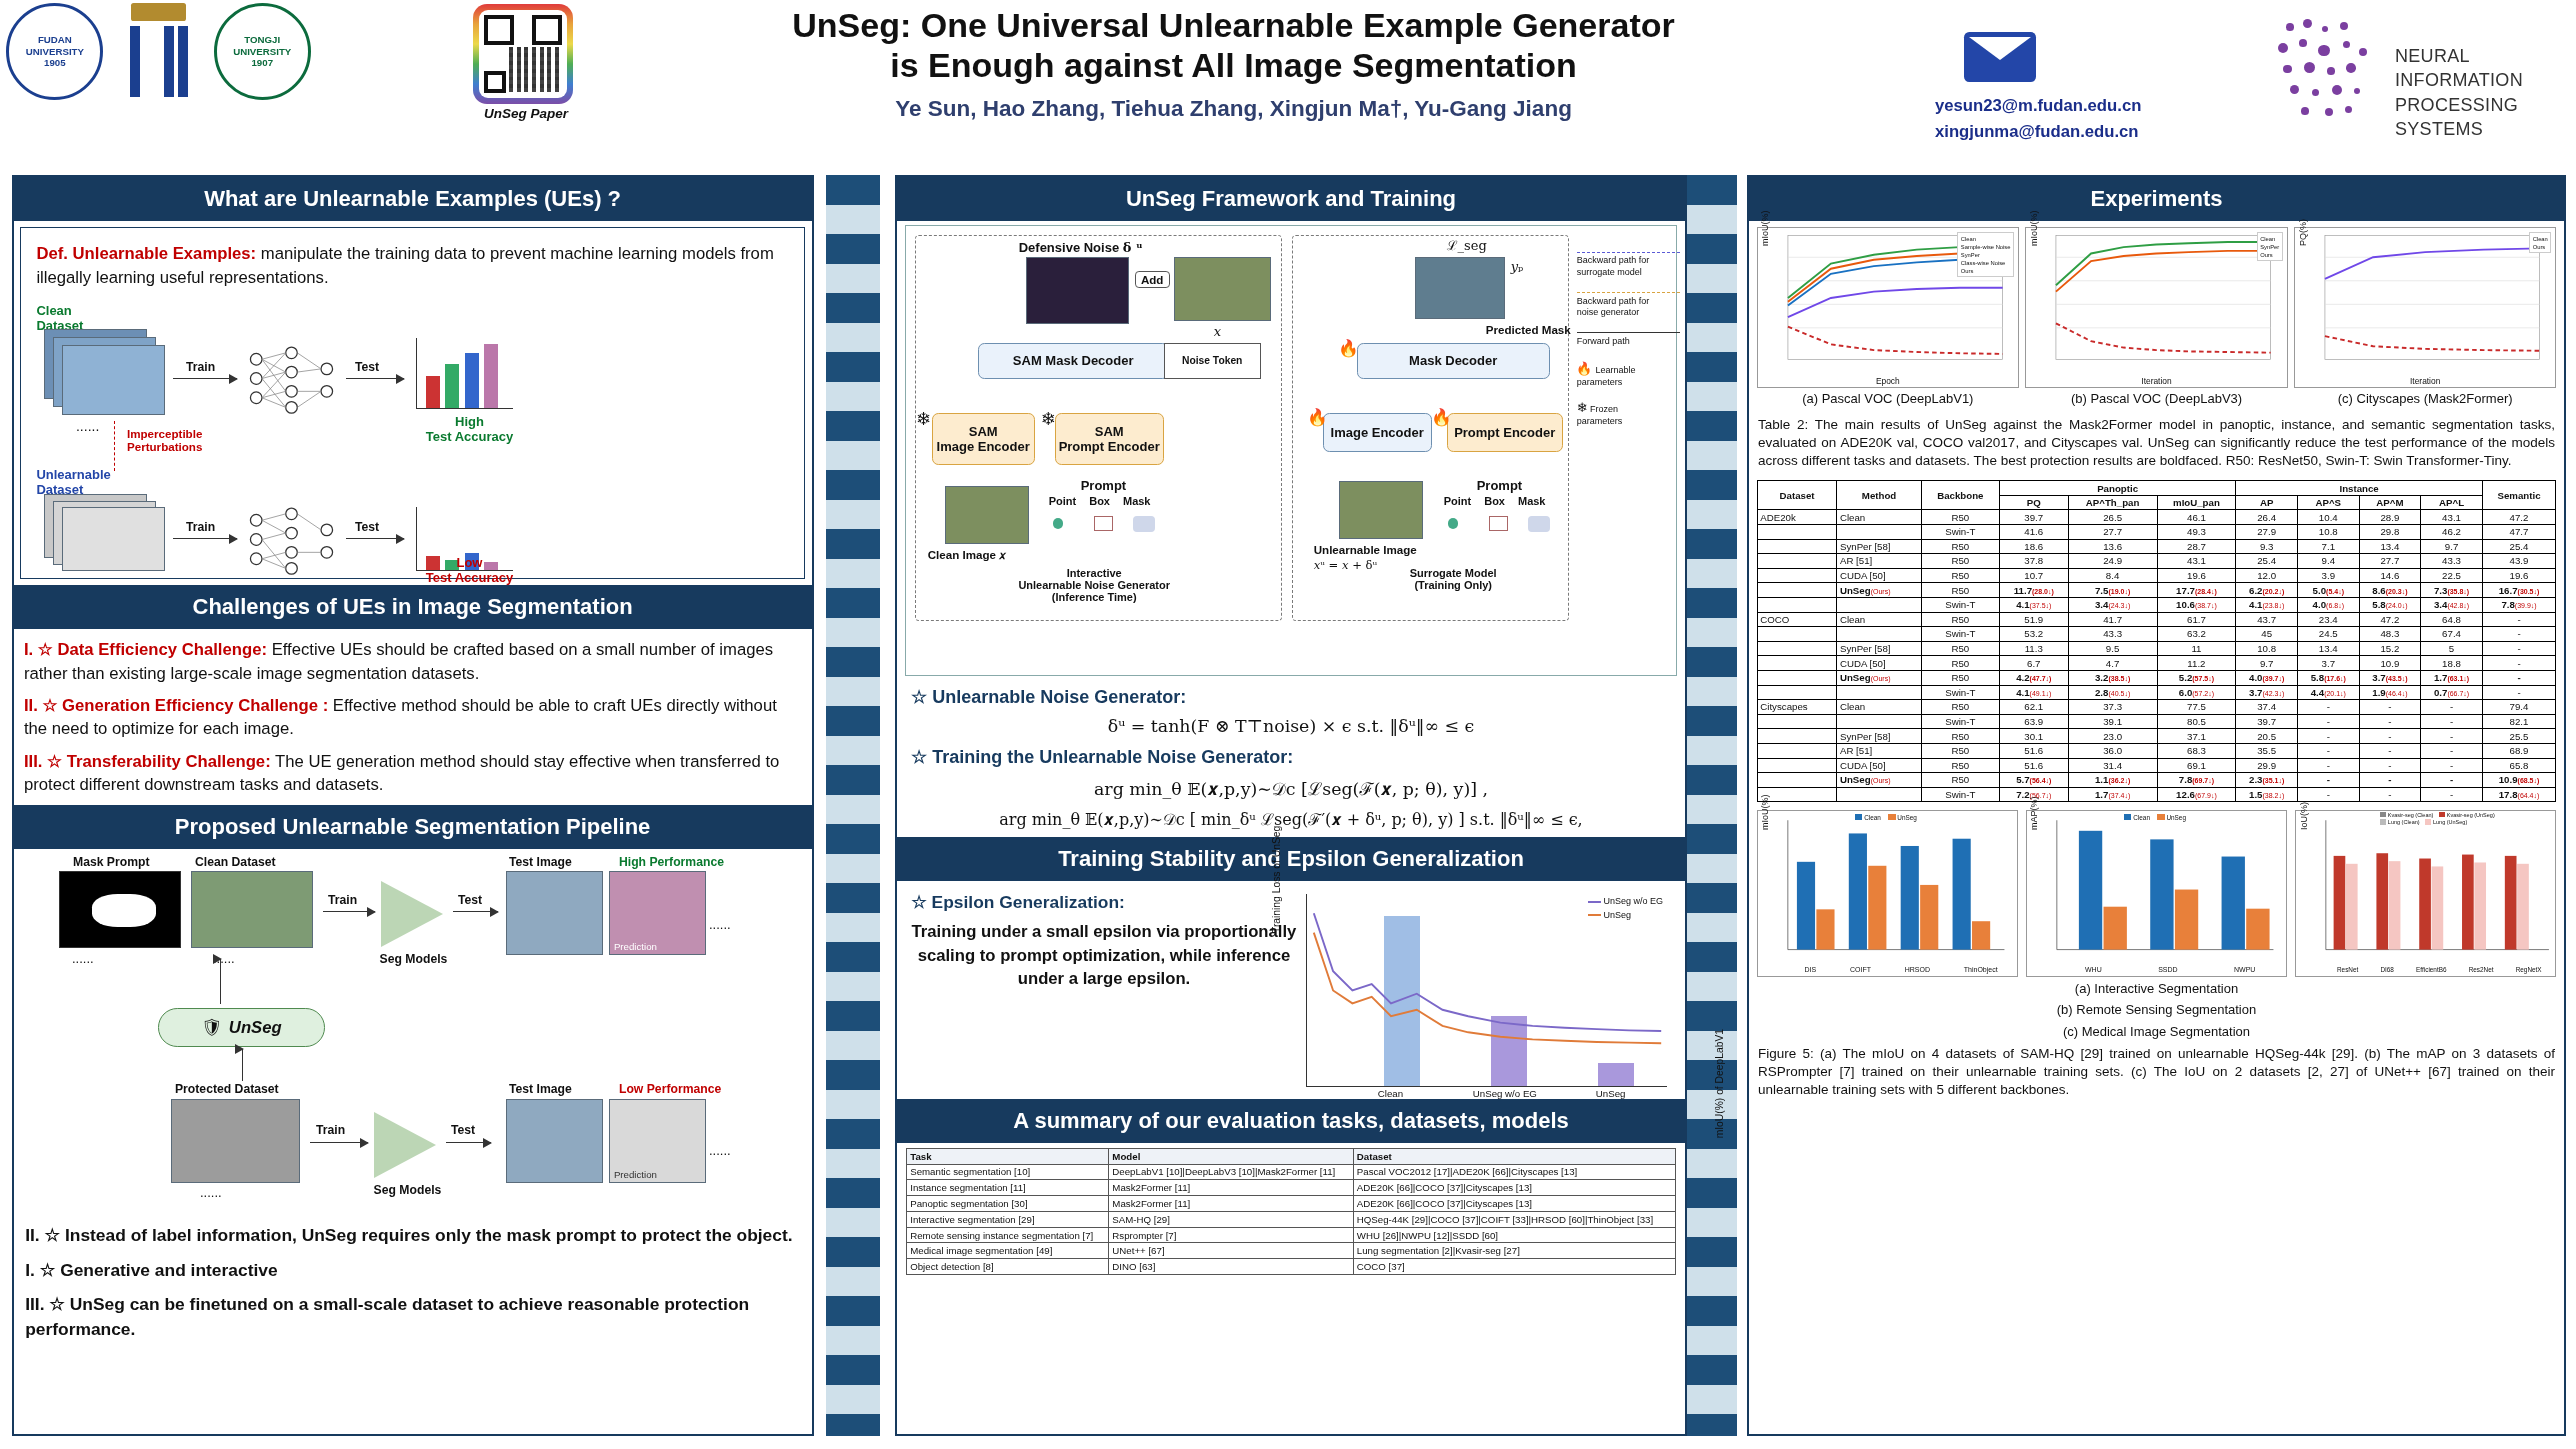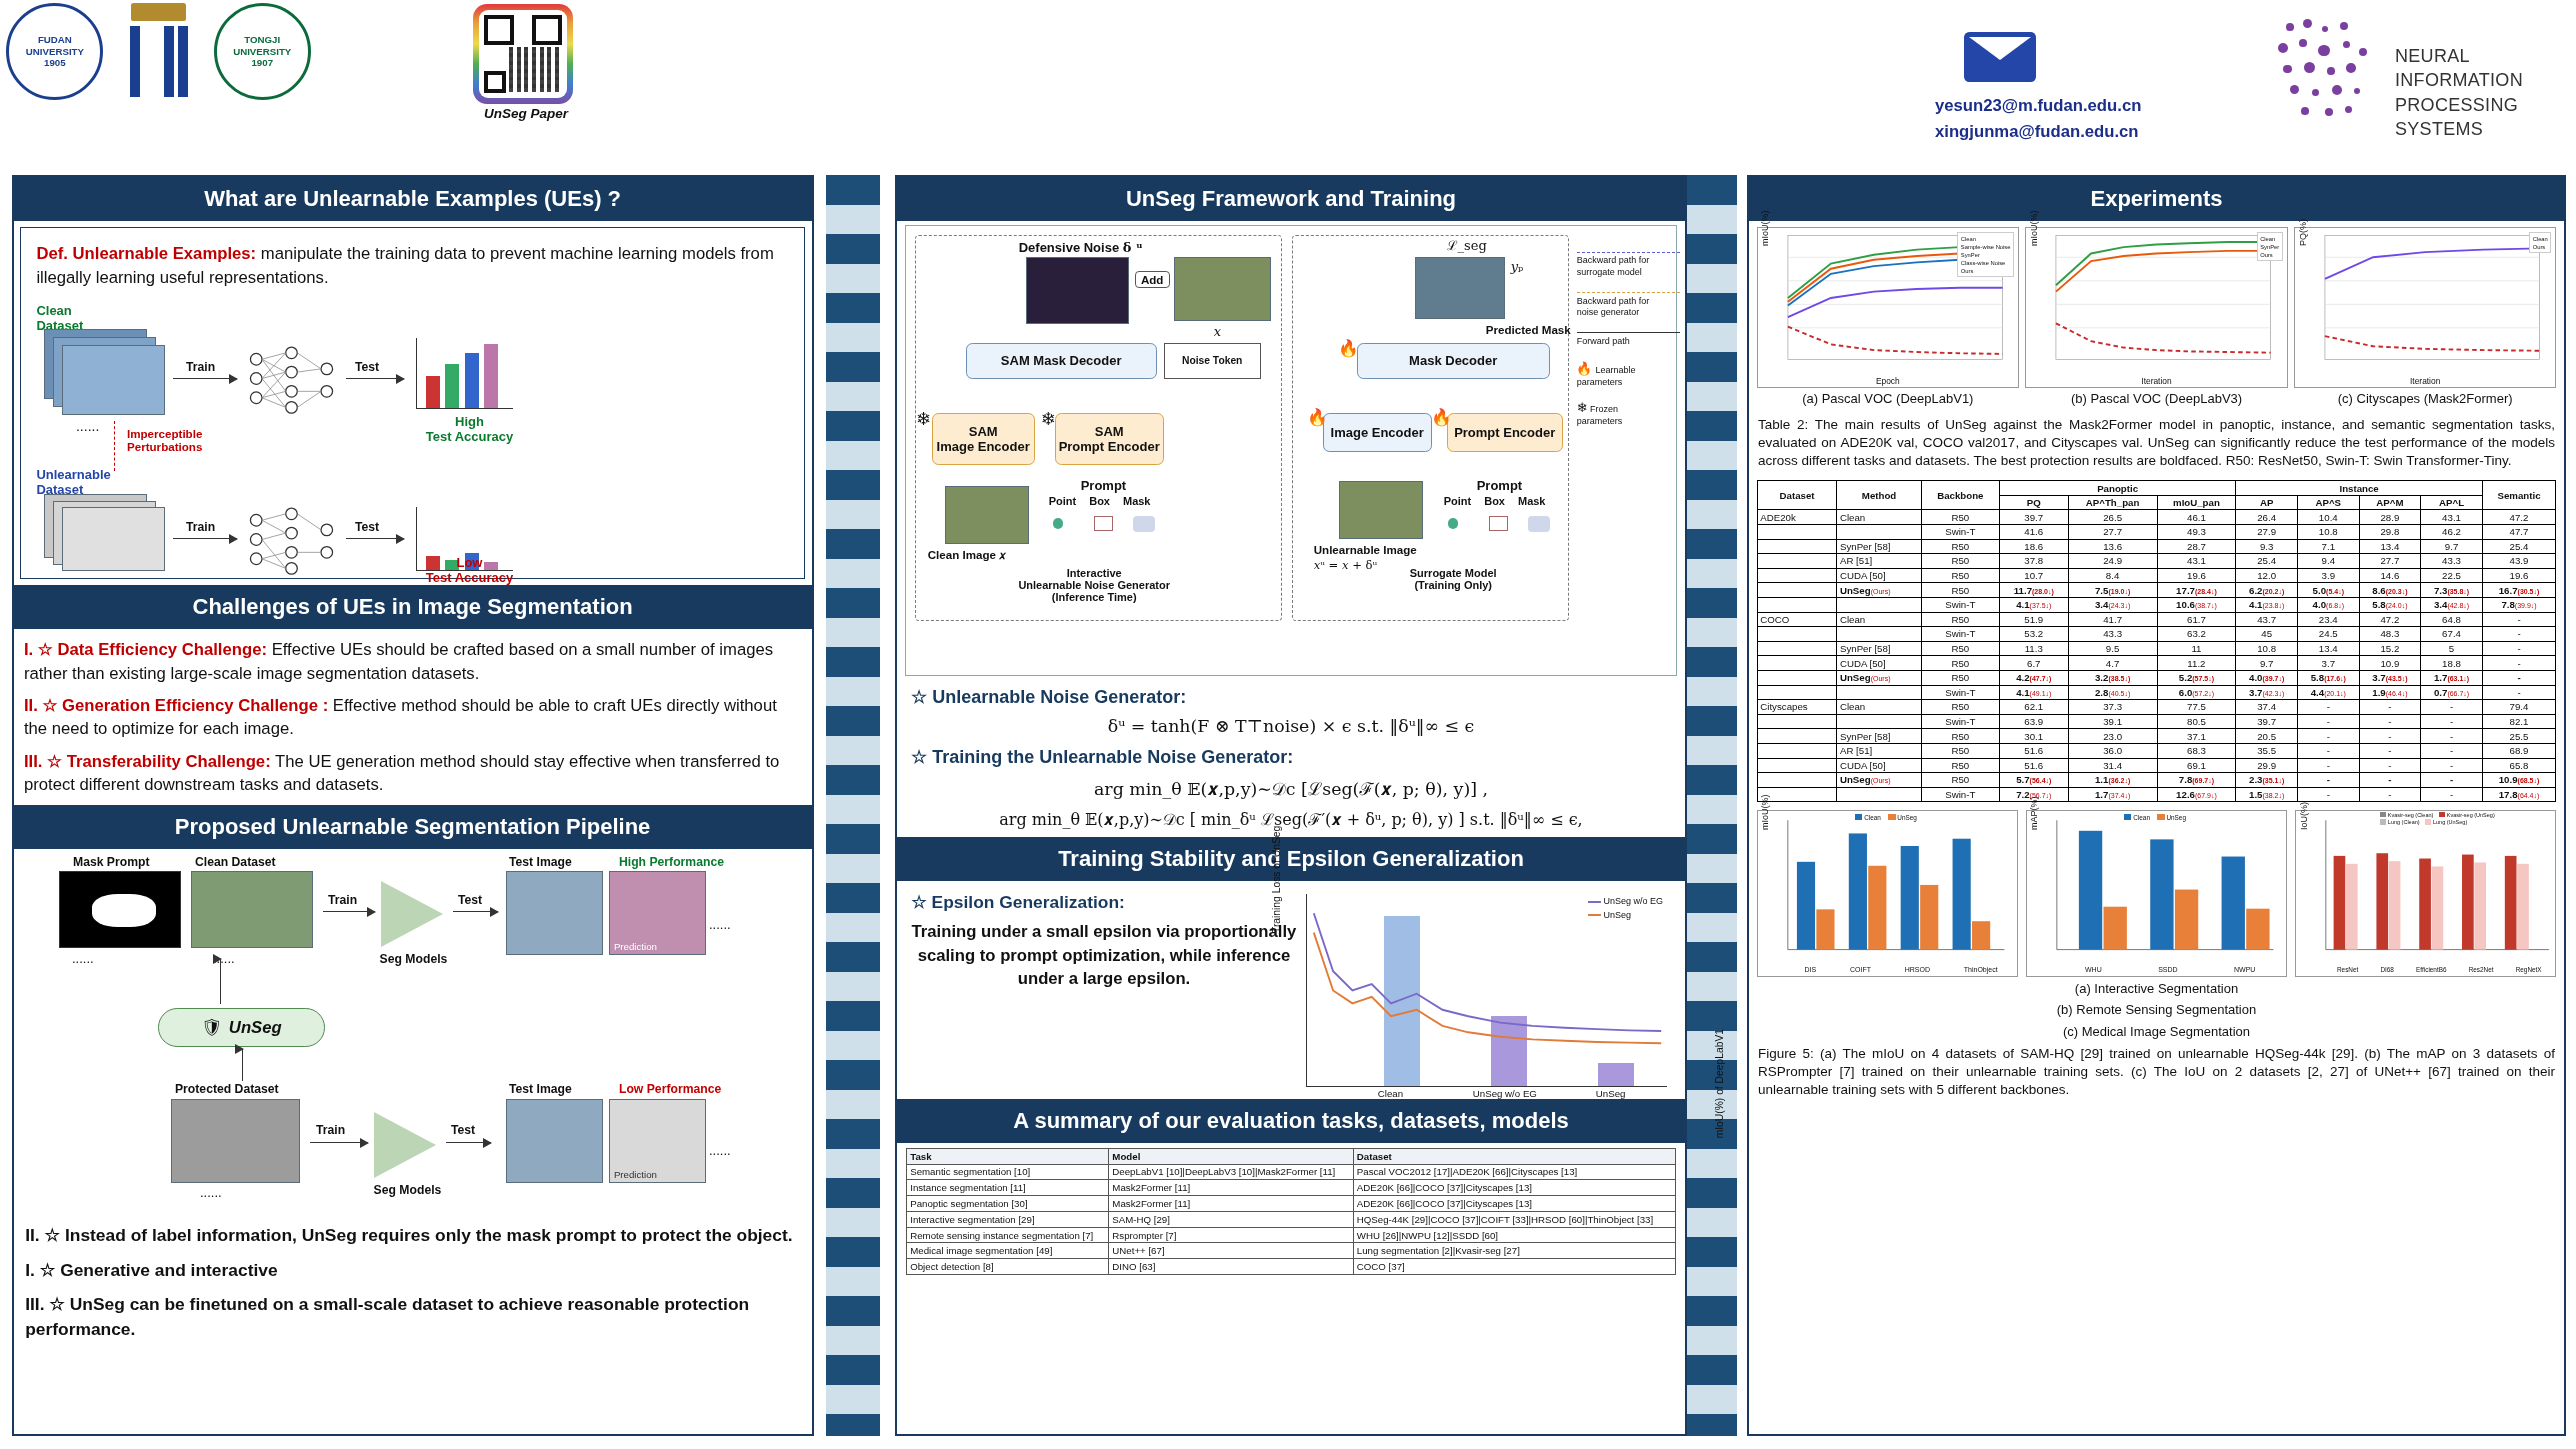--- a/index.html
+++ b/index.html
@@ -133,20 +133,27 @@
     <div class="qr-wrap">
       <div class="qr-box">
         <div class="qr-inner">
           <div class="qr-dots"></div>
           <div class="qr-noise"></div>
         </div>
       </div>
       <div class="qr-cap">UnSeg Paper</div>
     </div>
 
+    <div class="title-block">
+      <h1>
+        <span>UnSeg: One Universal Unlearnable Example Generator</span><br>
+        <span>is Enough against All Image Segmentation</span>
+      </h1>
+      <div class="authors">Ye Sun, Hao Zhang, Tiehua Zhang, Xingjun Ma†, Yu-Gang Jiang</div>
+    </div>
 
     <div class="contact">
       <div class="mail-icon"></div>
       <div class="emails">
         <div>yesun23@m.fudan.edu.cn</div>
         <div>xingjunma@fudan.edu.cn</div>
       </div>
     </div>
 
     <div class="neurips">
@@ -393,21 +400,21 @@
         <span>Defensive Noise</span>
         <span style="font-family:'DejaVu Serif',serif;">δ ᵘ</span>
       </div>
       <div class="imgph" style="position:absolute;left:120px;top:31px;width:103px;height:67px;background:#2a1f3b;"></div>
 
       <div style="position:absolute;left:229px;top:45px;font-size:11.6px;font-weight:bold;border:1.3px solid #555;border-radius:3.9px;padding:1.3px 5.2px;background:#fff;">Add</div>
 
       <div class="imgph" style="position:absolute;left:268px;top:31px;width:97px;height:64px;background:#7d8f5f;"></div>
       <div style="position:absolute;left:308px;top:98px;font-size:13px;font-family:'DejaVu Serif',serif;">𝑥</div>
 
-      <div class="rbox" style="left:60px;top:117px;width:191px;height:36px;">SAM Mask Decoder</div>
+      <div class="rbox" style="left:72px;top:117px;width:191px;height:36px;">SAM Mask Decoder</div>
       <div style="position:absolute;left:258px;top:117px;width:97px;height:36px;border:1.3px solid #555;background:#fff;font-size:10.3px;font-weight:bold;display:flex;align-items:center;justify-content:center;">Noise Token</div>
 
       <div class="rbox orange" style="left:26px;top:187px;width:103px;height:52px;white-space:pre-line;">SAM
 Image Encoder</div>
       <div class="rbox orange" style="left:149px;top:187px;width:109px;height:52px;white-space:pre-line;">SAM
 Prompt Encoder</div>
 
       <div style="position:absolute;left:10.3px;top:182px;font-size:18px;">❄</div>
       <div style="position:absolute;left:135px;top:182px;font-size:18px;">❄</div>
 

